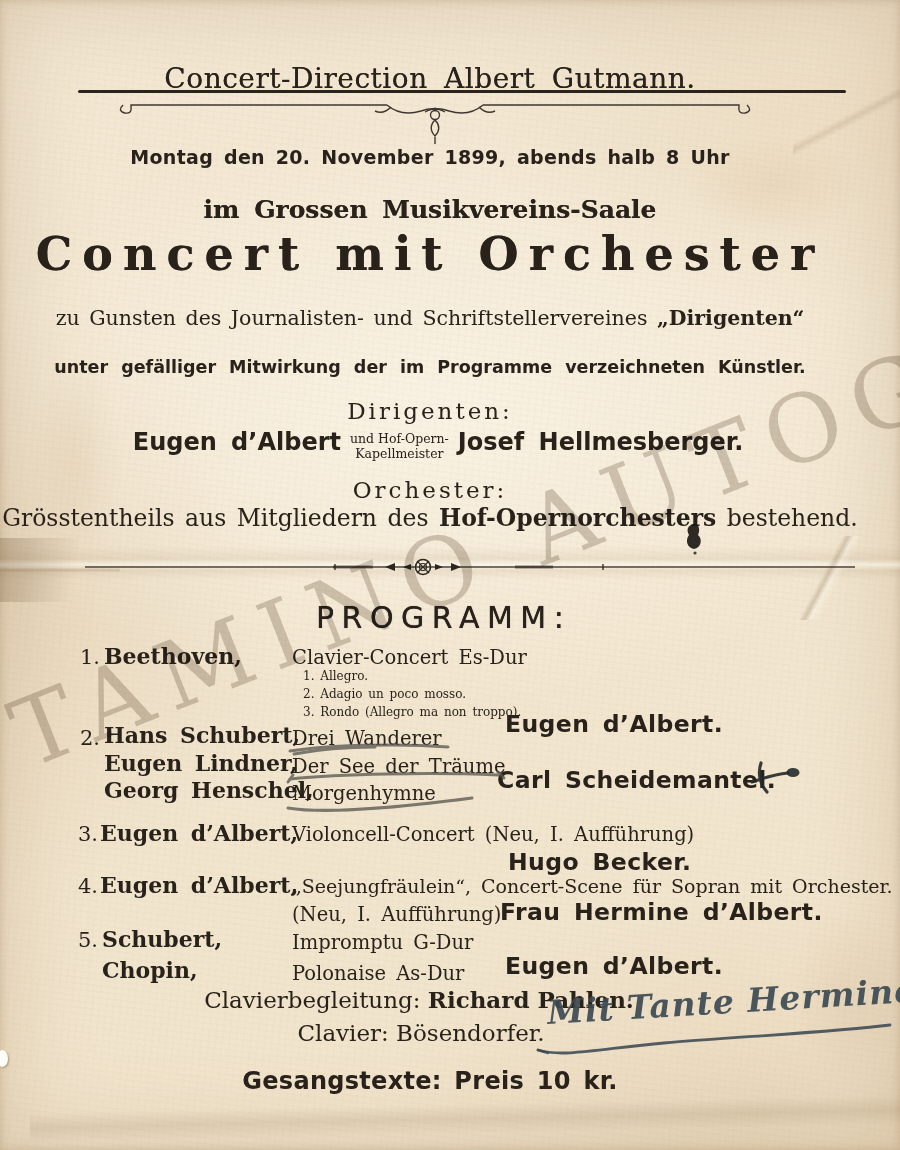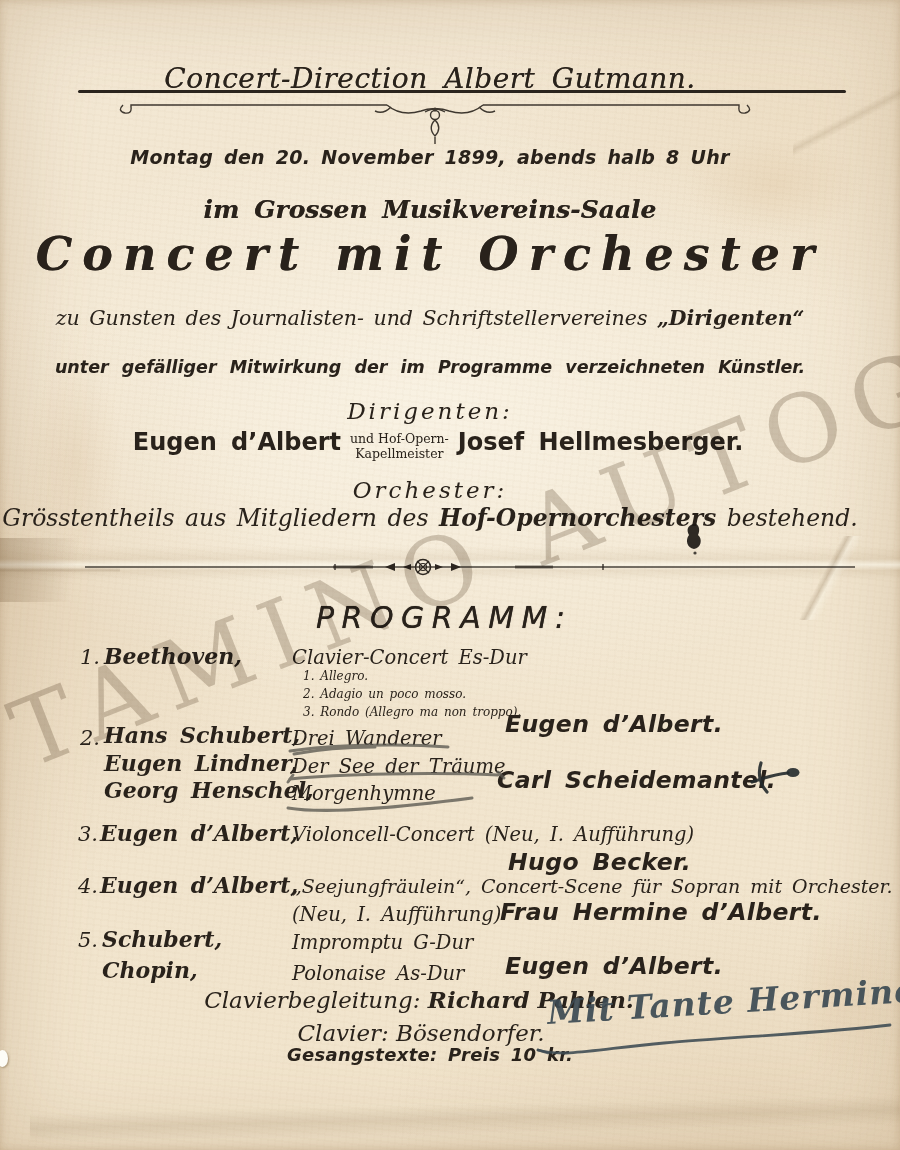--- a/index.html
+++ b/index.html
@@ -8,21 +8,21 @@
     background:
       radial-gradient(700px 420px at 48% 36%, rgba(255,252,243,.55), rgba(255,252,243,0) 70%),
       radial-gradient(420px 260px at 88% 10%, rgba(216,188,146,.22), rgba(216,188,146,0) 75%),
       radial-gradient(380px 420px at 2% 52%, rgba(205,176,138,.25), rgba(205,176,138,0) 70%),
       radial-gradient(520px 300px at 85% 96%, rgba(205,176,138,.22), rgba(205,176,138,0) 72%),
       linear-gradient(#f3e8d4, #f1e4cc);
     box-shadow: inset 0 0 90px rgba(155,120,75,.28), inset 0 0 10px rgba(140,105,60,.28);
     font-family:"DejaVu Serif","Liberation Serif",serif;
     color:#29221b;
   }
-  .t{position:absolute;white-space:nowrap;font-style:italic;}
+  .t{position:absolute;white-space:nowrap;}
   .cx{left:0;right:40px;text-align:center;}
   .serif{font-family:"DejaVu Serif","Liberation Serif",serif;}
   .sans{font-family:"DejaVu Sans","Liberation Sans",sans-serif;}
   .b{font-weight:bold;}
   .inkline{text-shadow:0 0 .5px rgba(41,34,27,.75);}
 
   .agency{top:62px;font-size:28px;word-spacing:7px;letter-spacing:.5px;}
   .rule1{position:absolute;left:78px;top:90px;width:768px;height:3px;background:#2a241d;border-radius:2px;}
   .flourish{position:absolute;left:95px;top:96px;}
   .datetime{top:146px;font-size:19px;word-spacing:4px;letter-spacing:.3px;}
@@ -41,21 +41,21 @@
 
   .num{font-size:21px;width:30px;text-align:right;}
   .comp{font-size:22px;font-weight:bold;word-spacing:5px;}
   .work{font-size:19.5px;word-spacing:4px;}
   .mov{font-size:12px;line-height:17.8px;word-spacing:2px;}
   .perf{font-size:23.5px;font-weight:bold;word-spacing:5px;letter-spacing:.4px;font-family:"DejaVu Sans","Liberation Sans",sans-serif;}
   .stack27{line-height:27.5px;}
   .stack30{line-height:30.5px;}
 
   .footline{font-size:23px;}
-  .gesang{top:1044px;font-size:18px;word-spacing:4px;letter-spacing:.3px;}
+  .gesang{top:1067px;font-size:24px;word-spacing:4px;letter-spacing:.3px;}
 
   .watermark{
     position:absolute;left:-4px;top:688px;width:1400px;z-index:8;
     transform:rotate(-21.5deg);transform-origin:0 0;
     font-size:94px;letter-spacing:15px;white-space:nowrap;
     color:rgba(128,115,98,.34);mix-blend-mode:multiply;pointer-events:none;
     font-family:"DejaVu Serif","Liberation Serif",serif;
   }
   .overlay{position:absolute;pointer-events:none;}
   .grain{inset:0;z-index:2;background-image:

